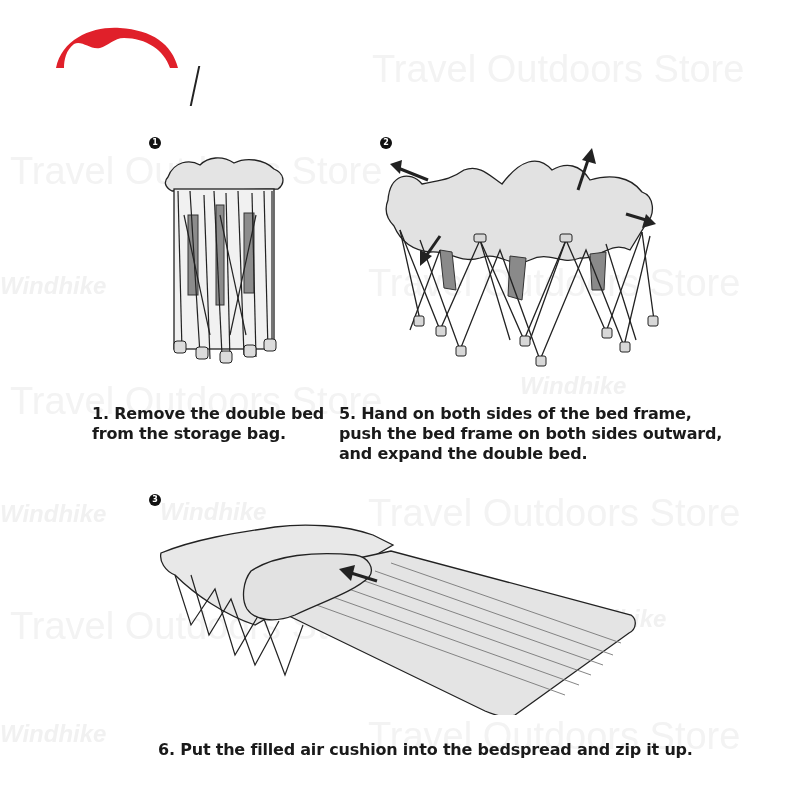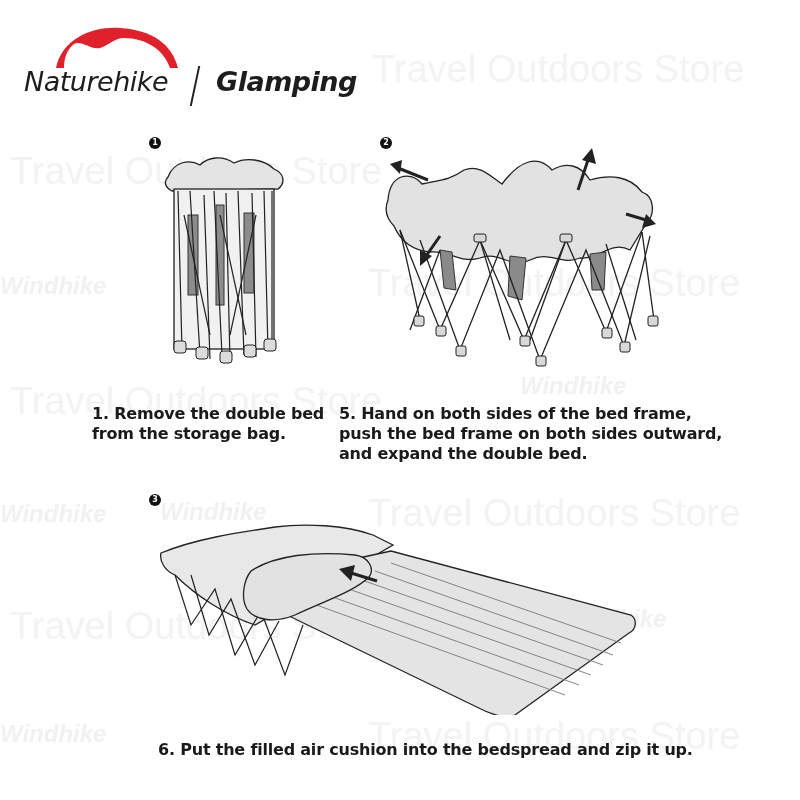--- a/index.html
+++ b/index.html
@@ -56,23 +56,21 @@
 <div class="wm-logo" style="left:520px;top:372px;">Windhike</div>
 <div class="wm-logo" style="left:160px;top:498px;">Windhike</div>
 <div class="wm-logo" style="left:0px;top:500px;">Windhike</div>
 <div class="wm-logo" style="left:560px;top:605px;">Windhike</div>
 <div class="wm-logo" style="left:0px;top:720px;">Windhike</div>
 
 <div class="brand">
   <svg class="arc" width="130" height="46" viewBox="0 0 130 46">
     <path d="M2,44 C8,14 40,2 66,4 C98,6 118,20 124,44 L116,44 C110,26 92,14 70,14 C60,14 54,22 46,24 C36,26 28,16 20,20 C12,26 10,36 10,44 Z" fill="#e0202a"></path>
   </svg>
-  <span class="nh">Naturehike</span>
   <span class="slash"></span>
-  <span class="gl">Glamping</span>
 </div>
 
 <div class="num" style="left:149px;top:137px;">1</div>
 <svg class="illus" style="left:160px;top:155px;" width="130" height="210" viewBox="0 0 130 210">
   <g stroke="#222" stroke-width="1.3" fill="#e4e4e4">
     <path d="M8,22 C14,6 30,4 40,10 C48,2 62,0 74,8 C86,2 104,4 114,14 C124,18 126,28 118,34 L12,36 C4,32 4,26 8,22 Z"></path>
     <rect x="14" y="34" width="100" height="160" fill="#f1f1f1"></rect>
   </g>
   <g stroke="#333" stroke-width="1" fill="#8c8c8c">
     <rect x="28" y="60" width="10" height="80"></rect>

